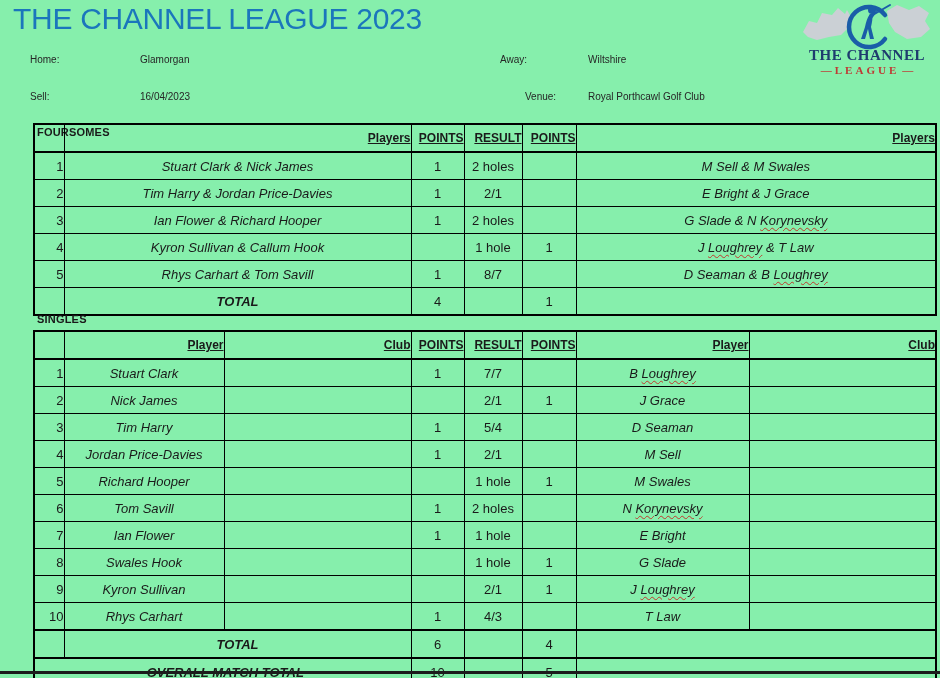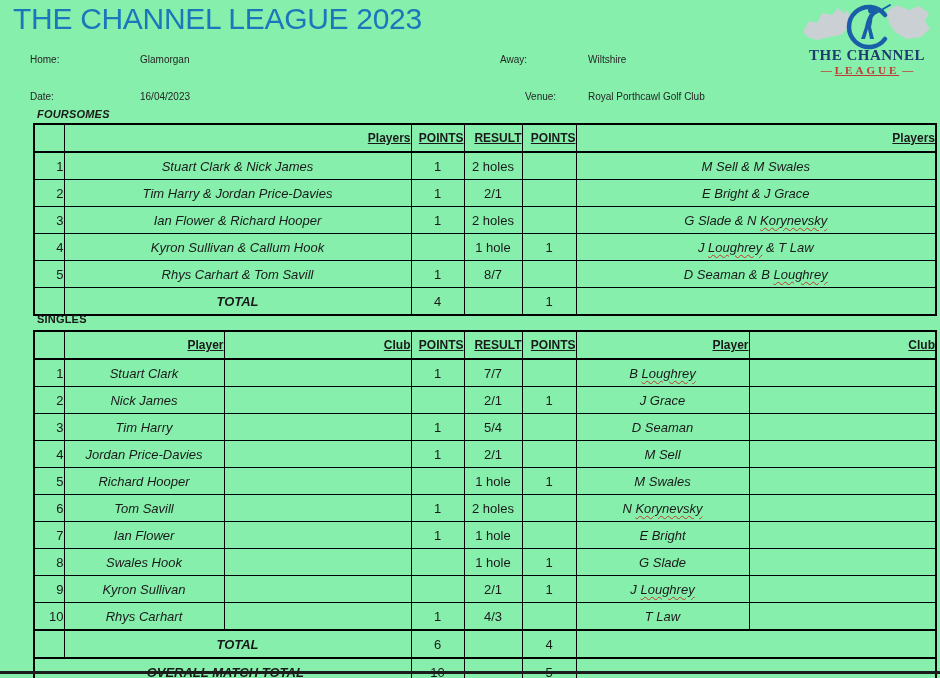--- a/index.html
+++ b/index.html
@@ -7,21 +7,21 @@
         font-family:"Liberation Sans",sans-serif;color:#1a1a1a;}
   .title{position:absolute;left:13px;top:2px;margin:0;font-size:30px;font-weight:400;
          color:#1b76bc;letter-spacing:-0.3px;font-family:"Liberation Sans",sans-serif;}
   
   .logo{position:absolute;left:797px;top:1px;width:140px;text-align:center;line-height:1;}
   .logo svg{display:block;margin:0 auto;}
   .logo-line1{font-family:"Liberation Serif",serif;font-weight:bold;font-size:15px;
               color:#1e3c6e;letter-spacing:0.5px;margin-top:-3px;white-space:nowrap;}
   .logo-line2{font-family:"Liberation Serif",serif;font-weight:bold;font-size:11px;
               color:#be3a34;margin-top:2px;white-space:nowrap;}
-  .logo-line2 .lg{letter-spacing:3px;margin:0 3px;text-decoration:underline;}
+  .logo-line2 .lg{letter-spacing:3px;margin:0 3px;}
   
   .fld{position:absolute;font-size:10px;color:#262626;white-space:nowrap;}
   .sec-label{position:absolute;font-size:11px;font-weight:bold;color:#1a1a1a;letter-spacing:.2px;}
   
   table.grid{position:absolute;border-collapse:collapse;table-layout:fixed;
              border:2px solid #000;font-size:13px;color:#1a1a1a;}
   table.grid td, table.grid th{border:1px solid #000;height:26px;padding:0;
              overflow:hidden;white-space:nowrap;}
   table.grid thead th{font-weight:bold;font-size:12px;text-align:right;
              border-top:2px solid #000;border-bottom:2px solid #000;text-decoration:underline;}
@@ -52,26 +52,26 @@
       <path fill="none" stroke="#1a5da8" stroke-width="2" stroke-linecap="round" d="M70,15 L89,4"></path>
     </svg>
     <div class="logo-line1">THE CHANNEL</div>
     <div class="logo-line2"><span>—</span><span class="lg">LEAGUE</span><span>—</span></div>
   </div>
 
   <div class="fld" style="left:30px;top:54px;">Home:</div>
   <div class="fld" style="left:140px;top:54px;">Glamorgan</div>
   <div class="fld" style="left:500px;top:54px;">Away:</div>
   <div class="fld" style="left:588px;top:54px;">Wiltshire</div>
-  <div class="fld" style="left:30px;top:91px;">Date:</div>
+  <div class="fld" style="left:30px;top:91px;">Sell:</div>
   <div class="fld" style="left:140px;top:91px;">16/04/2023</div>
   <div class="fld" style="left:525px;top:91px;">Venue:</div>
   <div class="fld" style="left:588px;top:91px;">Royal Porthcawl Golf Club</div>
 
-  <div class="sec-label" style="left:37px;top:108px;font-style:italic;">FOURSOMES</div>
+  <div class="sec-label" style="left:37px;top:126px;">FOURSOMES</div>
 
   <table class="grid" style="left:33px;top:123px;width:902px;">
     <colgroup>
       <col style="width:30px;">
         <col style="width:347px;">
         <col style="width:53px;">
       <col style="width:58px;">
         <col style="width:54px;">
         <col style="width:360px;">
     </colgroup>

